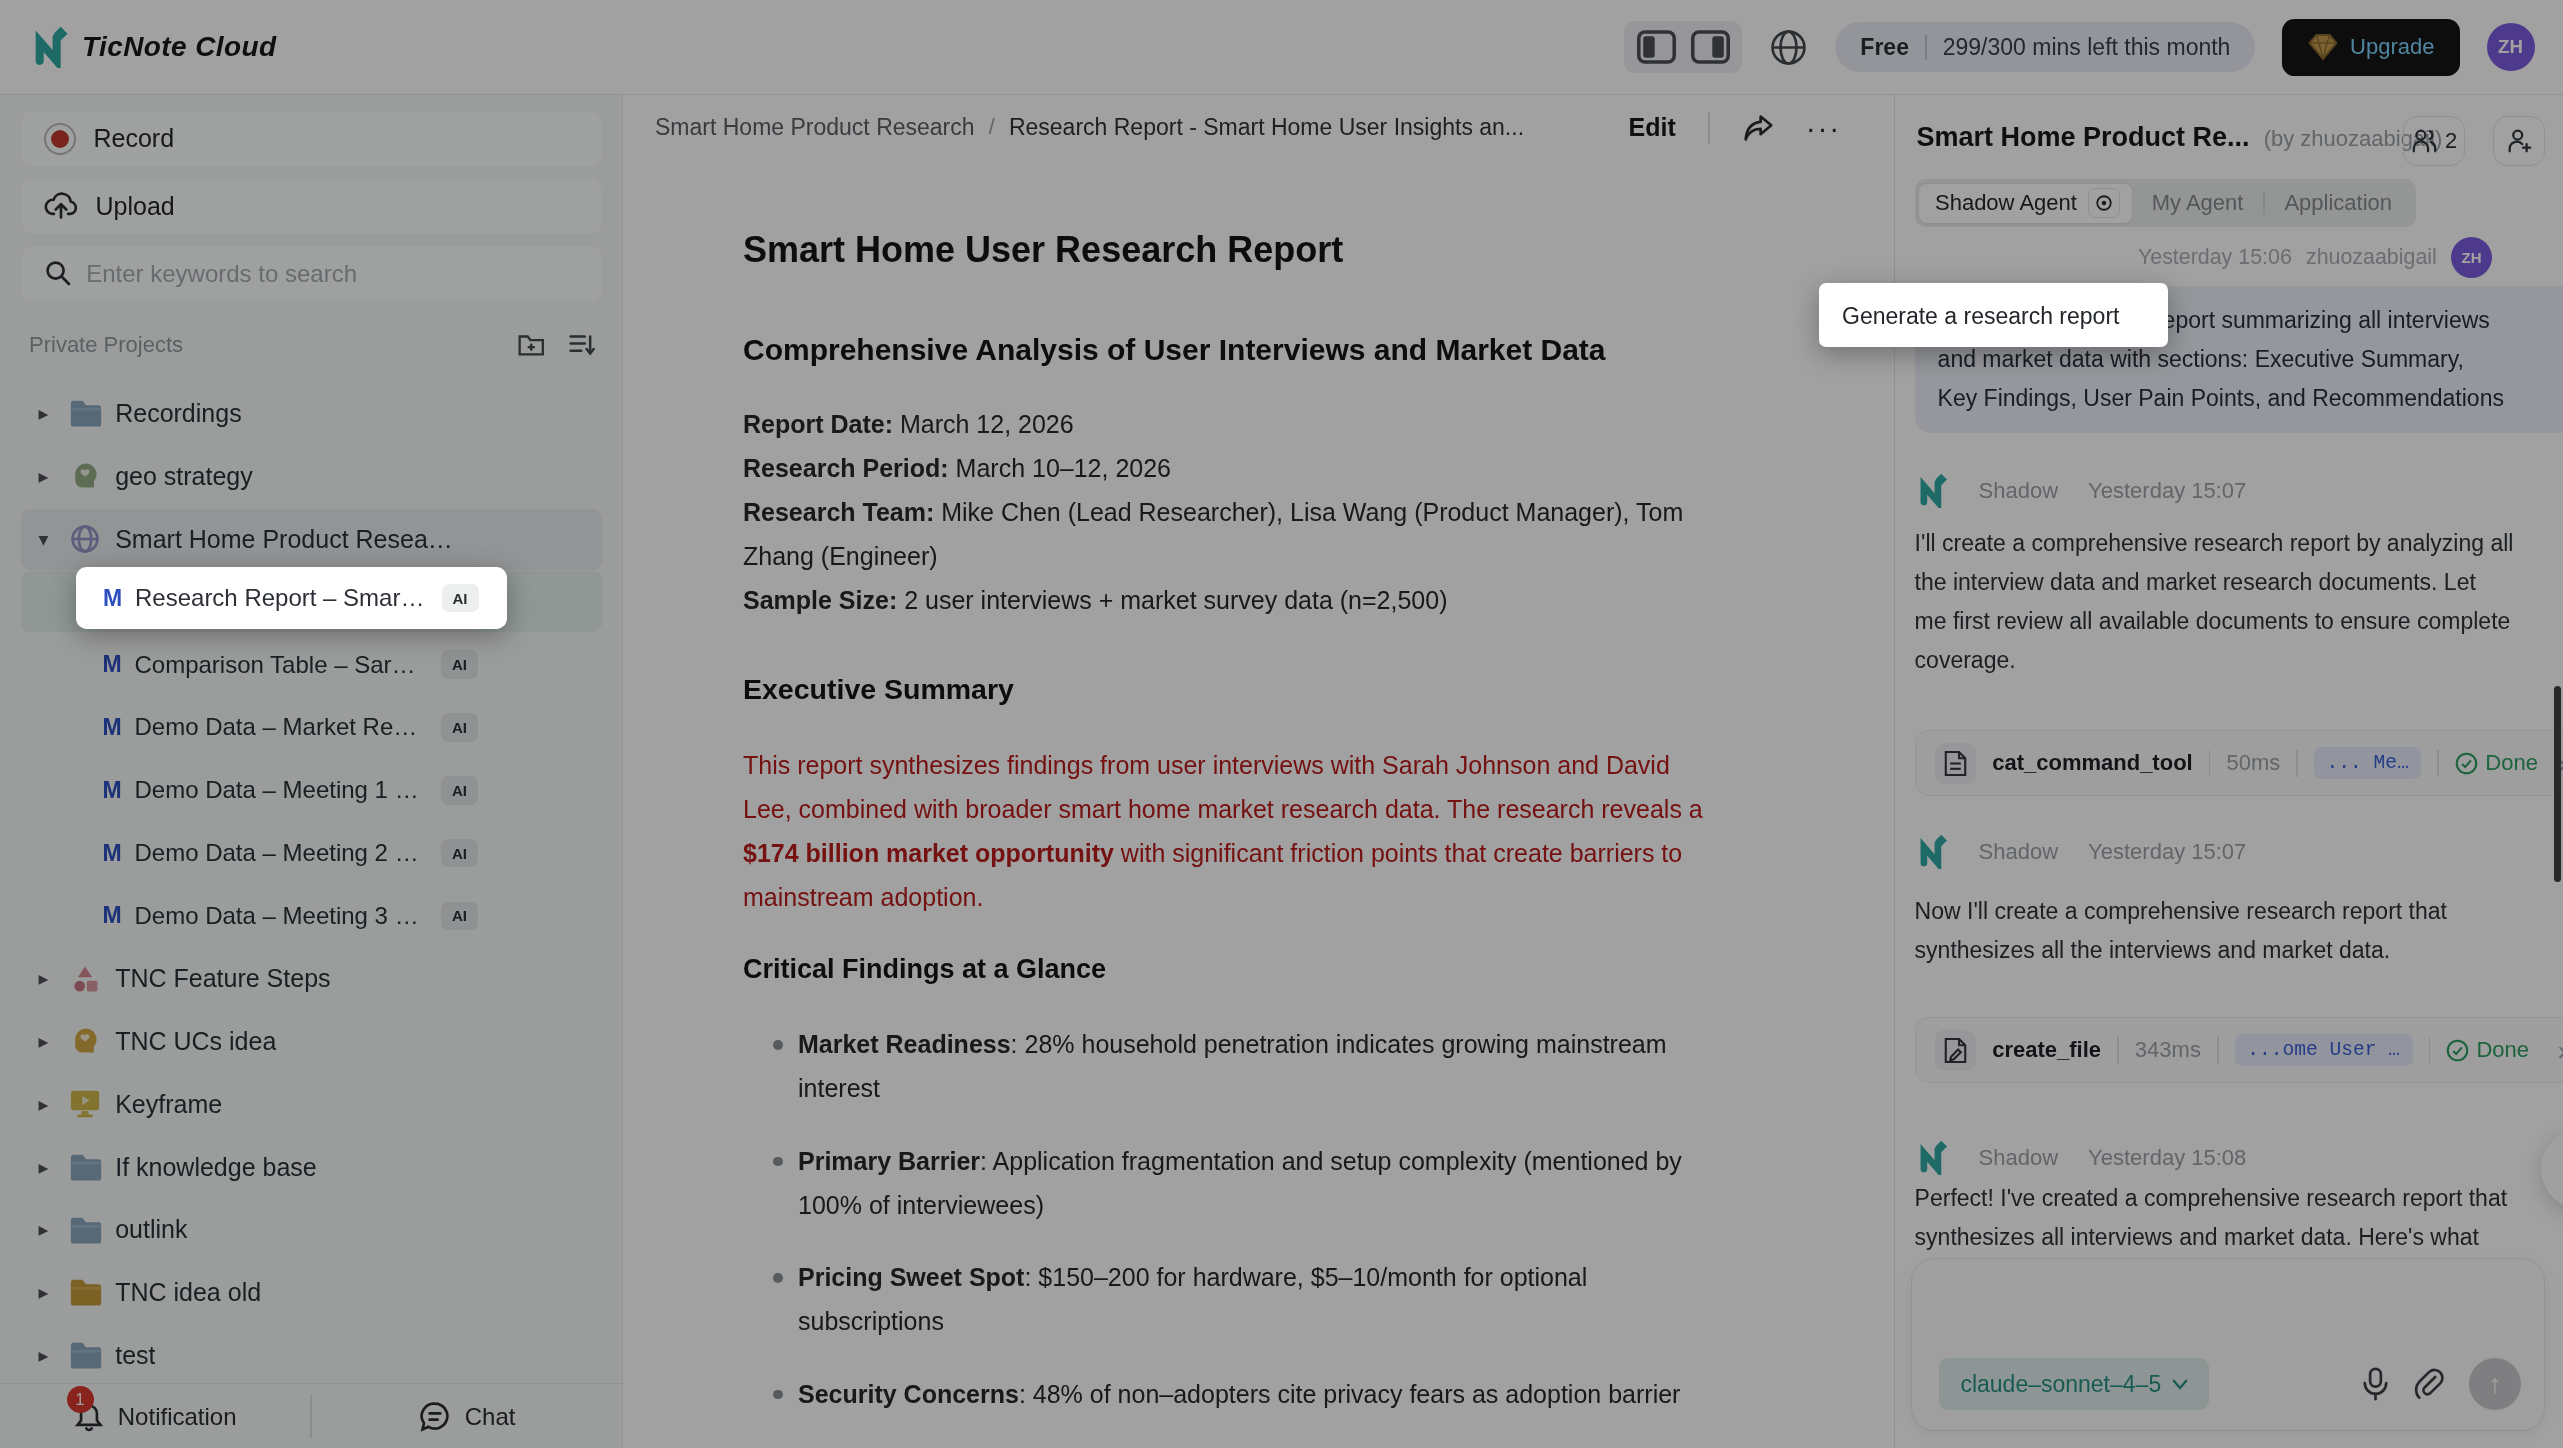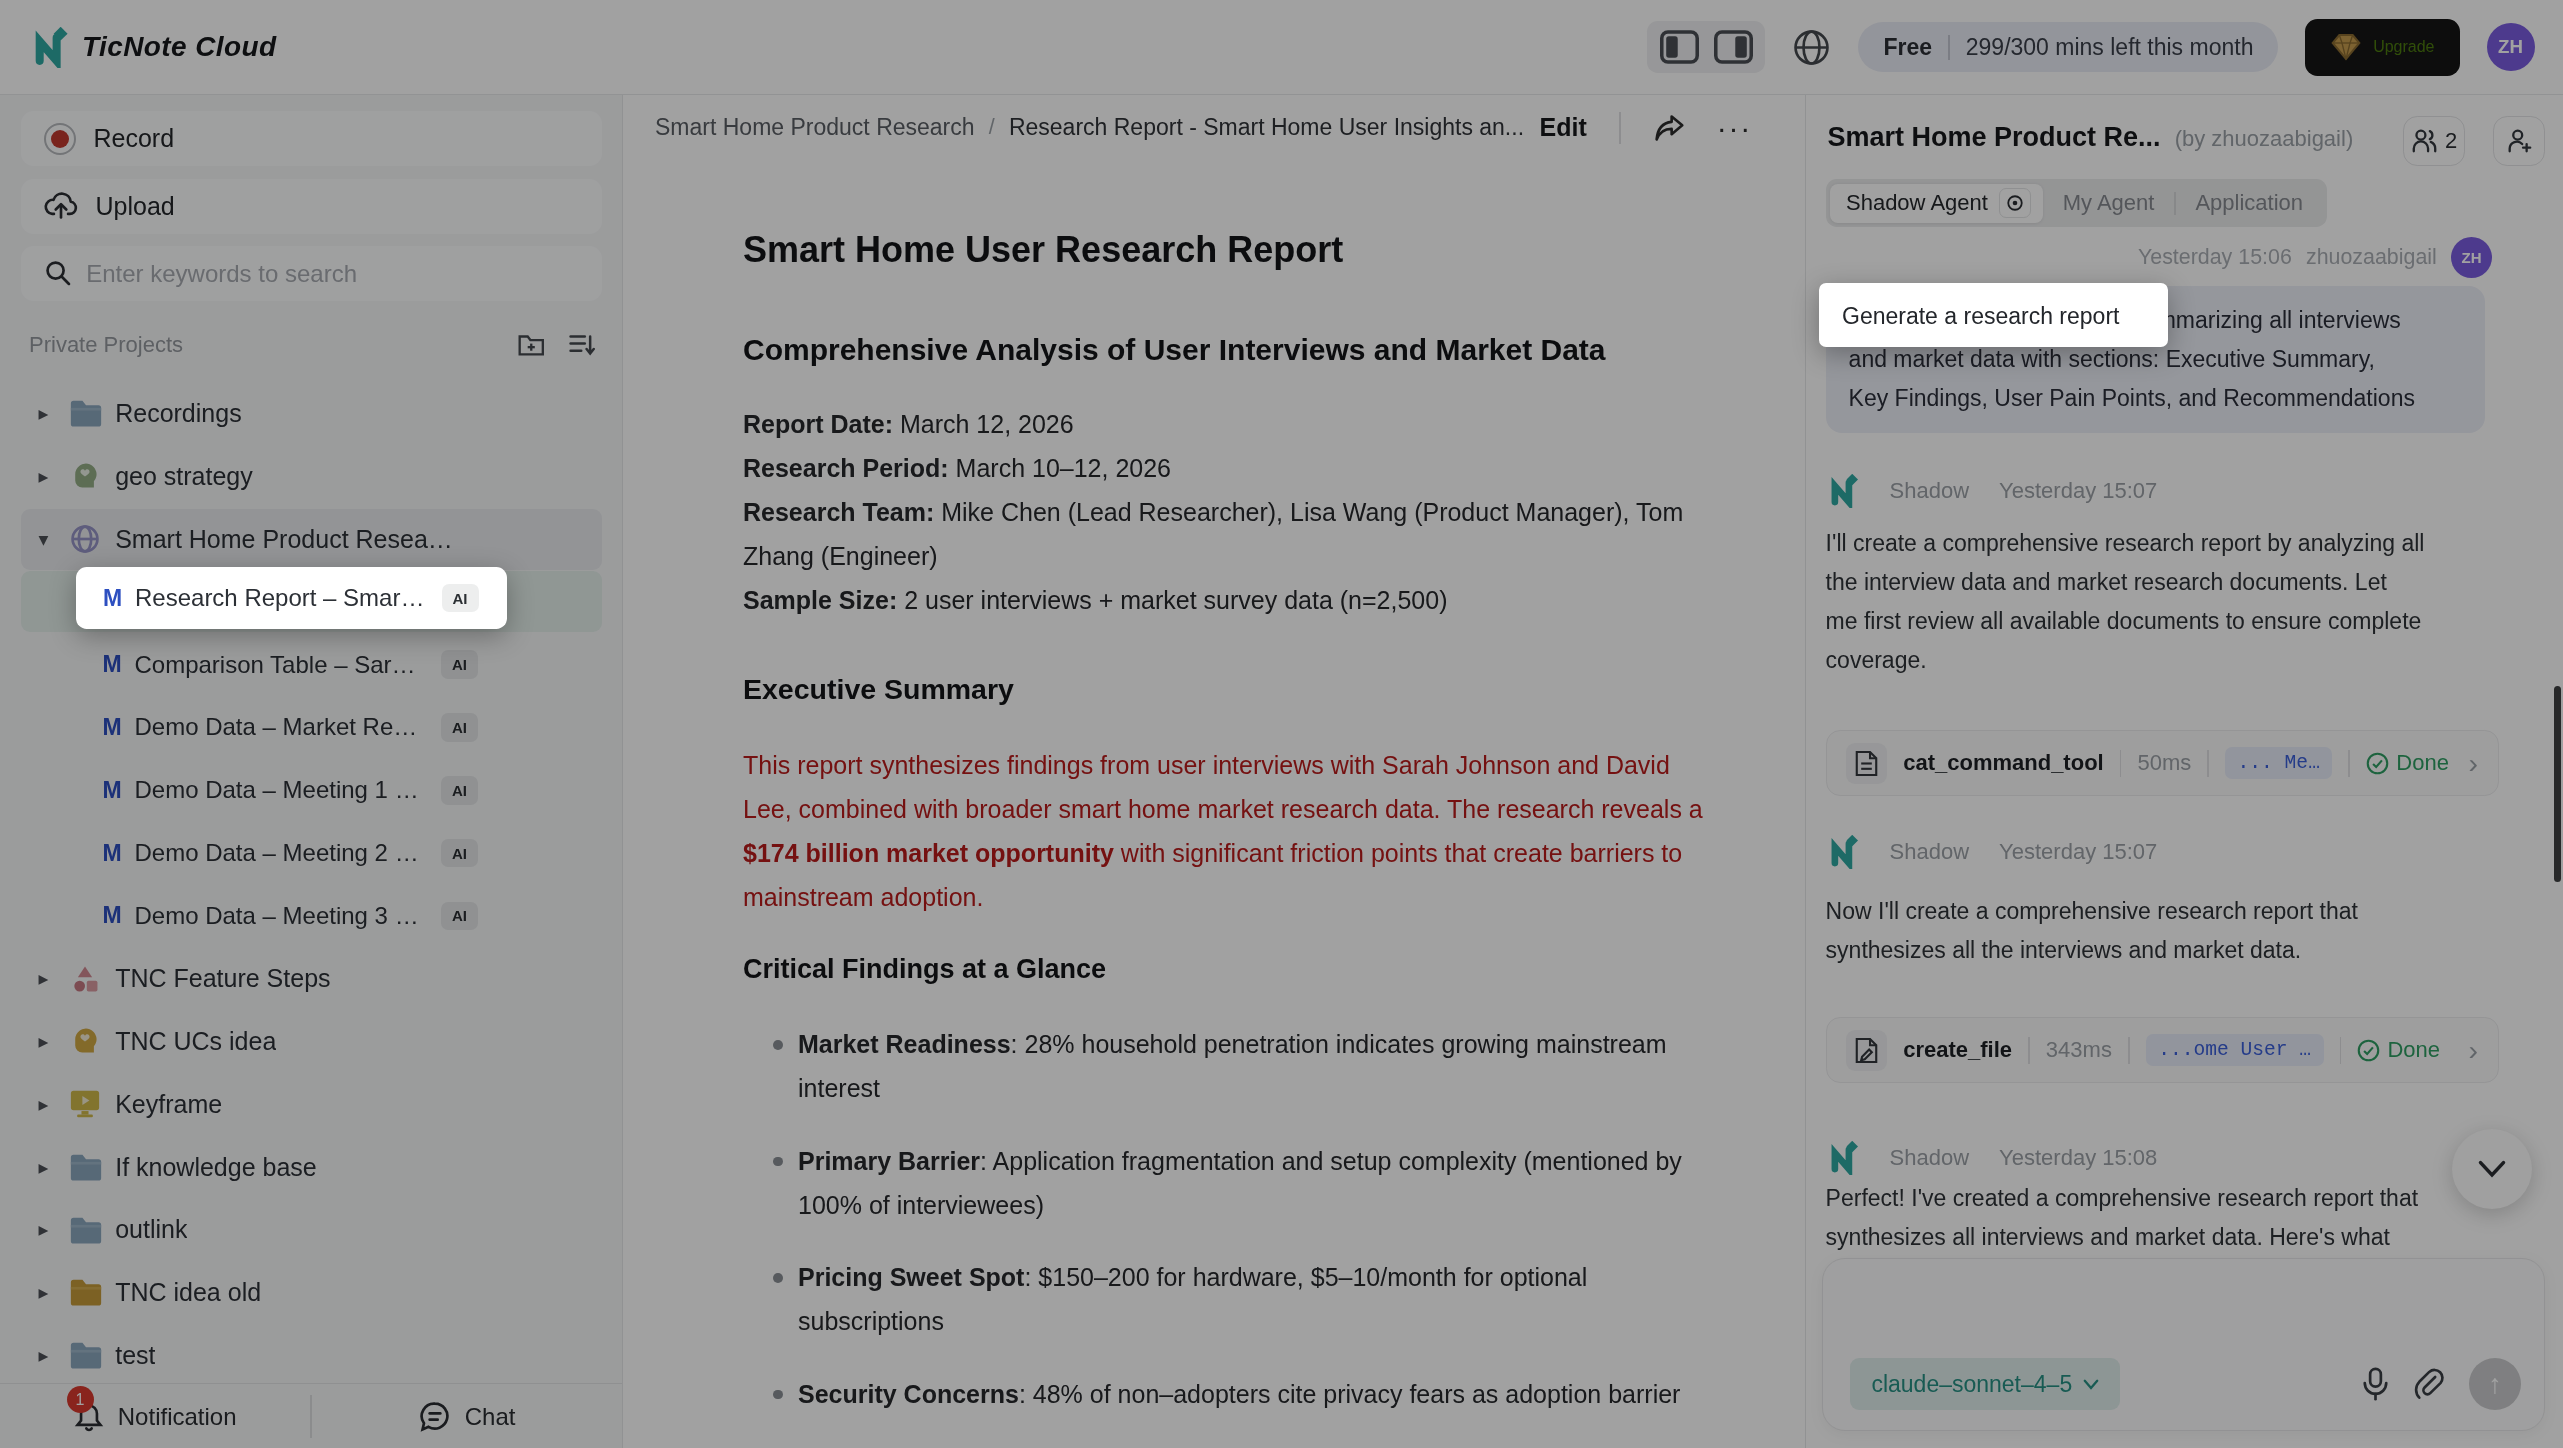--- a/index.html
+++ b/index.html
@@ -12,21 +12,21 @@
   .logo { display:flex; align-items:center; gap:12.5px; }
   .logo-text { font-size:28px; font-weight:bold; font-style:italic; color:#17191c; letter-spacing:0.4px; }
   .top-right { margin-left:auto; display:flex; align-items:center; gap:27px; }
   .toggle-group { background:#eff0f2; border-radius:10.7px; padding:7.1px 10.7px; display:flex; gap:10.7px; }
   .toggle-btn { width:43px; height:37px; display:flex; align-items:center; justify-content:center; }
   .free-pill { background:#e9ecf6; border-radius:25px; height:50px; display:flex; align-items:center; gap:16px; padding:0 25px; }
   .free-label { font-size:23px; font-weight:bold; color:#2c2f35; }
   .free-div { width:1.8px; height:25px; background:#c3c7d2; }
   .free-text { font-size:23px; color:#3a3f49; }
   .upgrade-btn { background:#161616; border-radius:12.5px; height:57px; display:flex; align-items:center; gap:10.7px; padding:0 25px; }
-  .upgrade-label { color:#4d7c0f; font-size:16px; }
+  .upgrade-label { color:#7dd3fc; font-size:22px; }
   .avatar { width:48px; height:48px; border-radius:50%; background:#7a5ce0; color:#fff; font-size:18.7px; font-weight:bold; display:flex; align-items:center; justify-content:center; }
 
   .body-row { display:flex; height:1354px; }
 
   
   .sidebar { width:623px; background:#f6f7f8; border-right:1.8px solid #e6e7e9; position:relative; padding-top:16px; flex:none; }
   .side-btn { margin:0 20.5px 12.5px 20.5px; height:55px; background:#fcfdfe; border-radius:12.5px; display:flex; align-items:center; gap:18px; padding-left:23px; }
   .side-btn-label { font-size:25px; color:#23262a; }
   .rec-icon { width:32px; height:32px; border:2.7px solid #b6b9bd; border-radius:50%; display:flex; align-items:center; justify-content:center; }
   .rec-dot { width:18px; height:18px; border-radius:50%; background:#c0392e; }
@@ -71,21 +71,21 @@
   .doc .meta p { font-size:25px; line-height:44px; color:#26282c; white-space:pre-line; }
   .doc .meta b { font-weight:bold;margin-top:41px; }
   .doc h3 { font-size:28.5px; color:#141619; margin-top:48px; line-height:39px; font-weight:bold; }
   .doc .para { margin-top:34px; width:1057px; font-size:25px; line-height:44px; color:#b91c1c; white-space:pre-line; }
   .doc h4 { font-size:27px; color:#141619; margin-top:32px; line-height:37px; font-weight:bold; }
   .doc ul { margin-top:34px; list-style:none; width:1057px; }
   .doc li { position:relative; padding-left:55px; font-size:25px; line-height:44px; color:#26282c; margin-bottom:28.5px; white-space:pre-line; }
   .doc li::before { content:""; position:absolute; left:30px; top:18px; width:9.8px; height:9.8px; border-radius:50%; background:#8a8f95; }
 
   
-  .panel { width:758px; flex:none; background:#fff; border-left:1.8px solid #e6e7e9; position:relative; overflow:hidden; }
+  .panel { width:669px; flex:none; background:#fff; border-left:1.8px solid #e6e7e9; position:relative; overflow:hidden; }
   .p-title-row { position:absolute; top:27px; left:21.4px; display:flex; align-items:baseline; gap:14.2px; }
   .p-title { font-size:27px; font-weight:bold; color:#17191c; }
   .p-byline { font-size:22px; color:#9aa0a6; }
   .p-hbtn { position:absolute; top:20.5px; width:62px; height:50px; border:1.8px solid #e4e5e7; border-radius:14.2px; display:flex; align-items:center; justify-content:center; gap:7.1px; color:#34383e; }
   .p-hbtn.small { width:52px; }
   .p-hbtn .cnt { font-size:22px; color:#2c2f34; }
   .tabs { position:absolute; top:84px; left:19.6px; height:48px; background:#ebeced; border-radius:10.7px; display:flex; align-items:center; padding:4.4px; }
   .tab-active { background:#fff; border-radius:8px; height:39px; display:flex; align-items:center; gap:10.7px; padding:0 12.5px 0 16px; box-shadow:0 0.9px 3.6px rgba(0,0,0,.08); }
   .tab-active-label { font-size:22px; color:#25282c; }
   .eye-box { width:32px; height:30px; border:1.8px solid #e3e4e6; border-radius:7.1px; display:flex; align-items:center; justify-content:center; color:#2c2f34; }

